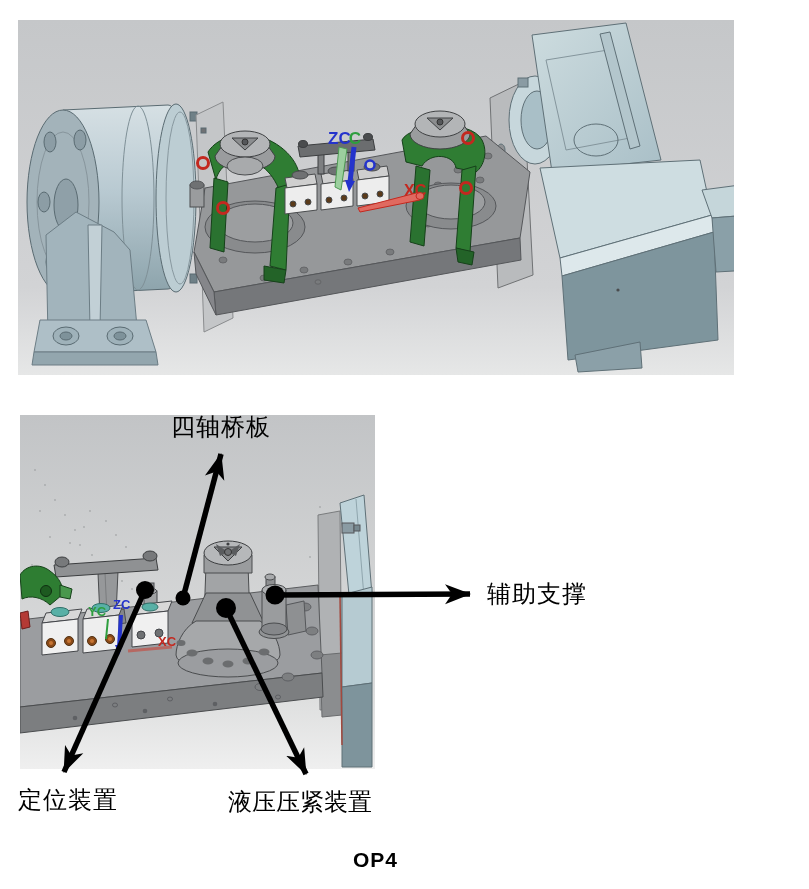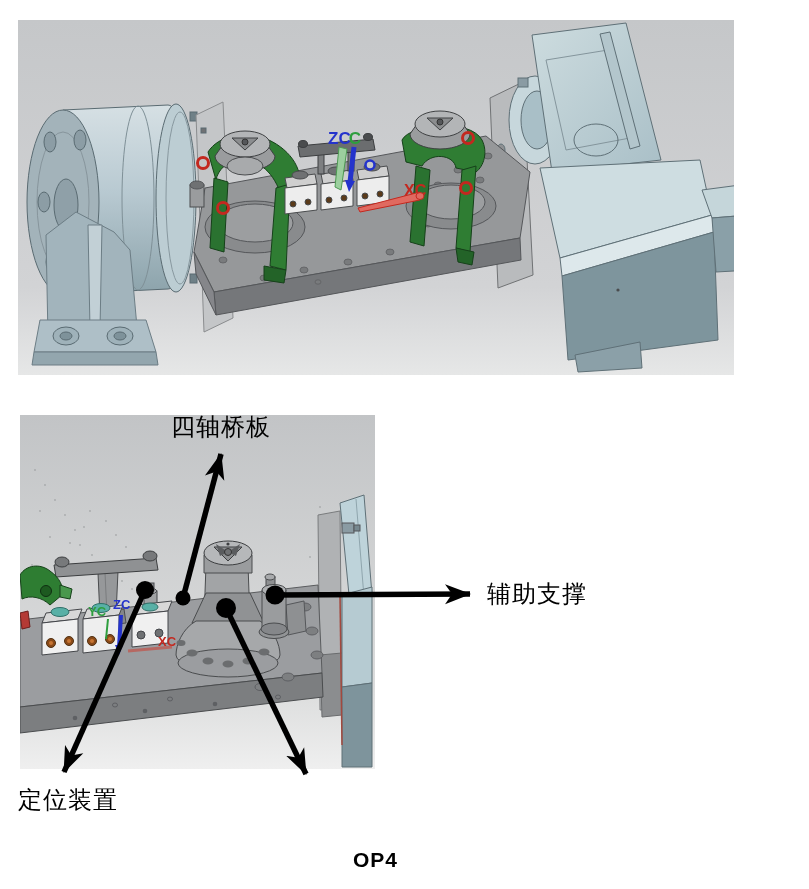--- a/index.html
+++ b/index.html
@@ -375,15 +375,16 @@
       <circle cx="145" cy="190" r="9"></circle>
       <circle cx="183" cy="198" r="7.5"></circle>
       <circle cx="226" cy="208" r="10"></circle>
       <circle cx="275" cy="195" r="9.5"></circle>
     </g>
   </svg>
 
   <div class="callout callout-bridge">四轴桥板</div>
   <div class="callout callout-positioning">辅助支撑</div>
   <div class="callout callout-support">定位装置</div>
+  <div class="callout callout-clamp">液压压紧装置</div>
   <div class="caption">OP4</div>
 
 </div>
 
 </body></html>

